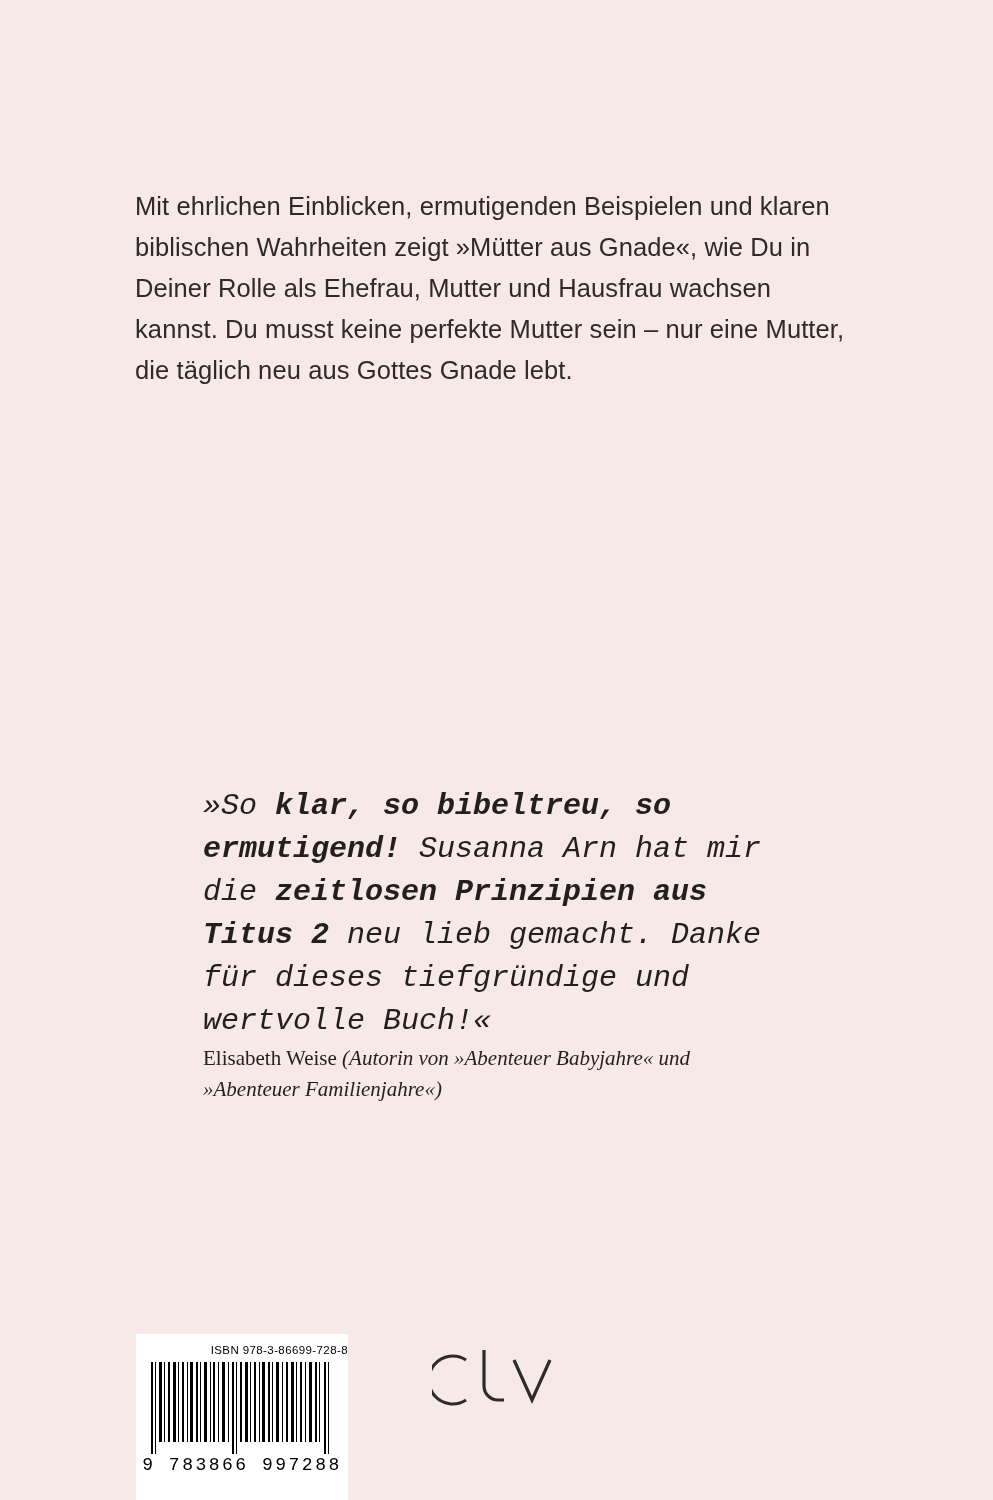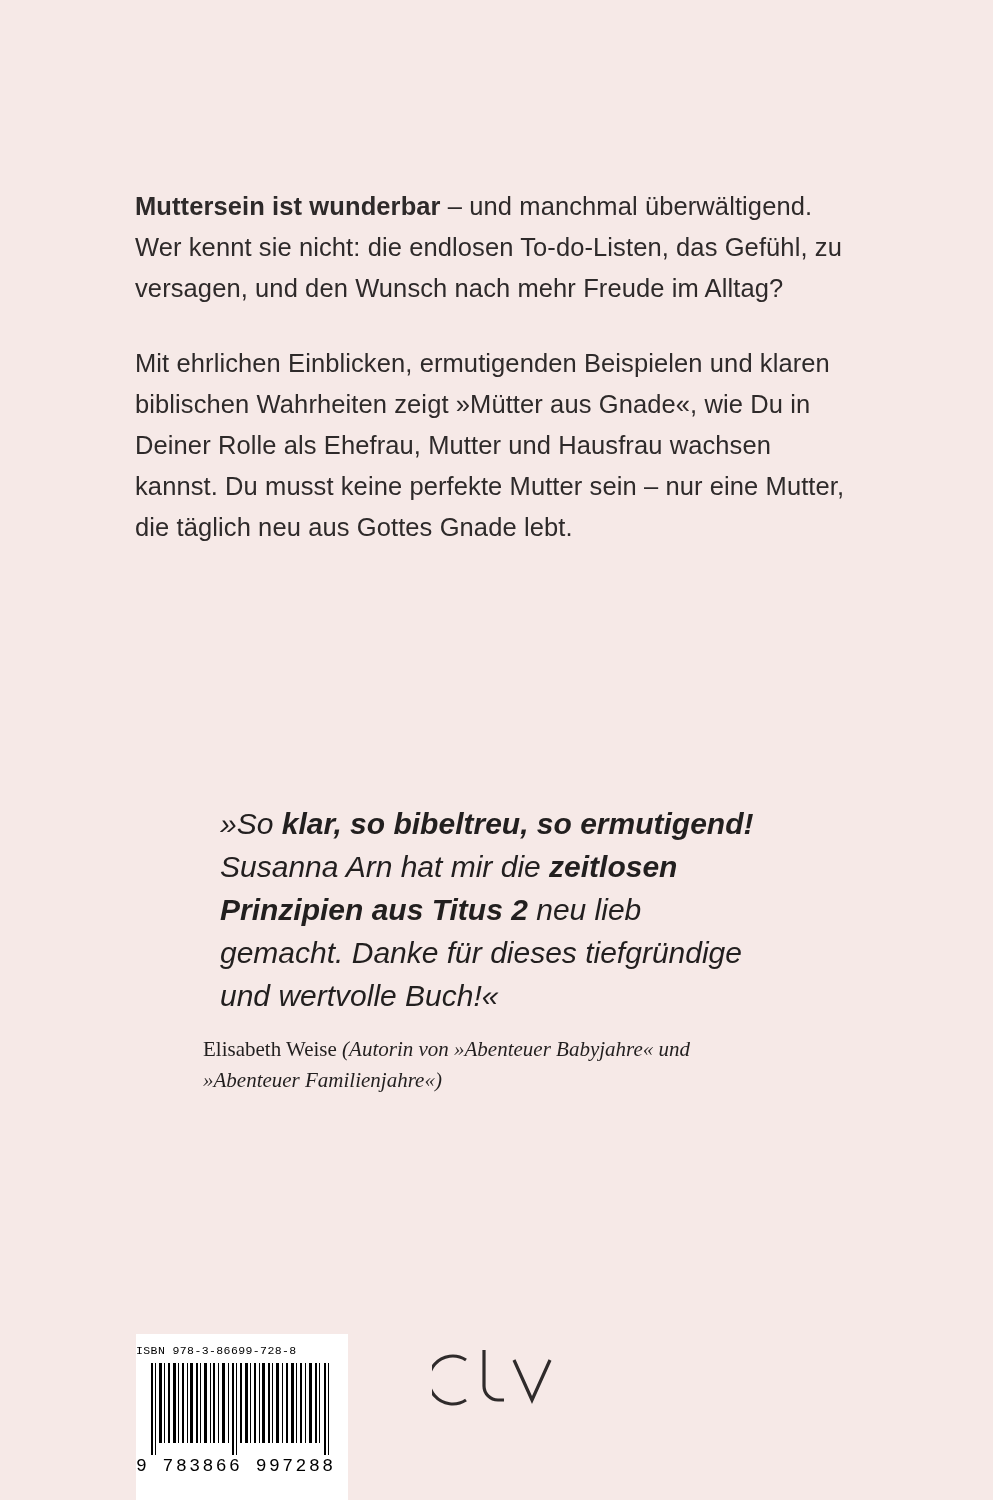--- a/index.html
+++ b/index.html
@@ -43,26 +43,26 @@
   }
 
   .quote-block {
     position: absolute;
     left: 203px;
     top: 785px;
     width: 580px;
   }
 
   .quote-text {
-    font-family: Liberation Sans, sans-serif;
+    font-family: Liberation Mono, monospace;
     font-style: italic;
     font-size: 30px;
     line-height: 43px;
     color: #221f1f;
-    margin: 17px;
+    margin: 0;
   }
   .quote-text .b {
     font-weight: bold;
   }
 
   .quote-attrib {
     font-family: "Liberation Serif", serif;
     font-size: 21px;
     line-height: 31px;
     color: #221f1f;
@@ -75,58 +75,58 @@
   .barcode-area {
     position: absolute;
     left: 136px;
     top: 1334px;
     width: 212px;
     height: 166px;
     background: #ffffff;
     padding: 0;
   }
   .isbn-text {
-    font-family: Liberation Mono, monospace;
+    font-family: Liberation Sans, sans-serif;
     font-size: 11.5px;
     letter-spacing: 0.4px;
-    text-align: left;
+    text-align: right;
     color: #000;
     padding-top: 10px;
   }
   .bars {
     margin: 6px auto 0 auto;
     width: 186px;
     height: 92px;
     display: block;
   }
   .barcode-digits {
     font-family: "Liberation Mono", monospace;
     font-size: 18px;
     letter-spacing: 2.5px;
+    text-align: center;
     color: #000;
     margin-top: 1px;
   }
 
   
   .logo {
     position: absolute;
     left: 432px;
     top: 1342px;
     width: 130px;
     height: 80px;
   }
   .logo svg { display: block; }
 </style>
 </head>
 <body>
 
 <div class="page">
 
   <div class="blurb">
-    <p><span class="lead-strong">Muttersein ist wunderbar</span><span> – und manchmal überwältigend. Wer kennt sie nicht: die endlosen To-do-Listen, das Gefühl, zu versagen, und den Wunsch nach mehr Freude im Alltag?</span></p>
     <p>Mit ehrlichen Einblicken, ermutigenden Beispielen und klaren biblischen Wahrheiten zeigt »Mütter aus Gnade«, wie Du in Deiner Rolle als Ehefrau, Mutter und Hausfrau wachsen kannst. Du musst keine perfekte Mutter sein – nur eine Mutter, die täglich neu aus Gottes Gnade lebt.</p>
   </div>
 
   <div class="quote-block">
     <div class="quote-text"><span>»So </span><span class="b">klar, so bibeltreu, so ermutigend!</span><span> Susanna Arn hat mir die </span><span class="b">zeitlosen Prinzipien aus Titus 2</span><span> neu lieb gemacht. Danke für dieses tiefgründige und wertvolle Buch!«</span></div>
     <div class="quote-attrib"><span>Elisabeth Weise </span><span class="ital">(Autorin von »Abenteuer Babyjahre« und »Abenteuer Familienjahre«)</span></div>
   </div>
 
   <div class="barcode-area">
     <div class="isbn-text">ISBN 978-3-86699-728-8</div>

